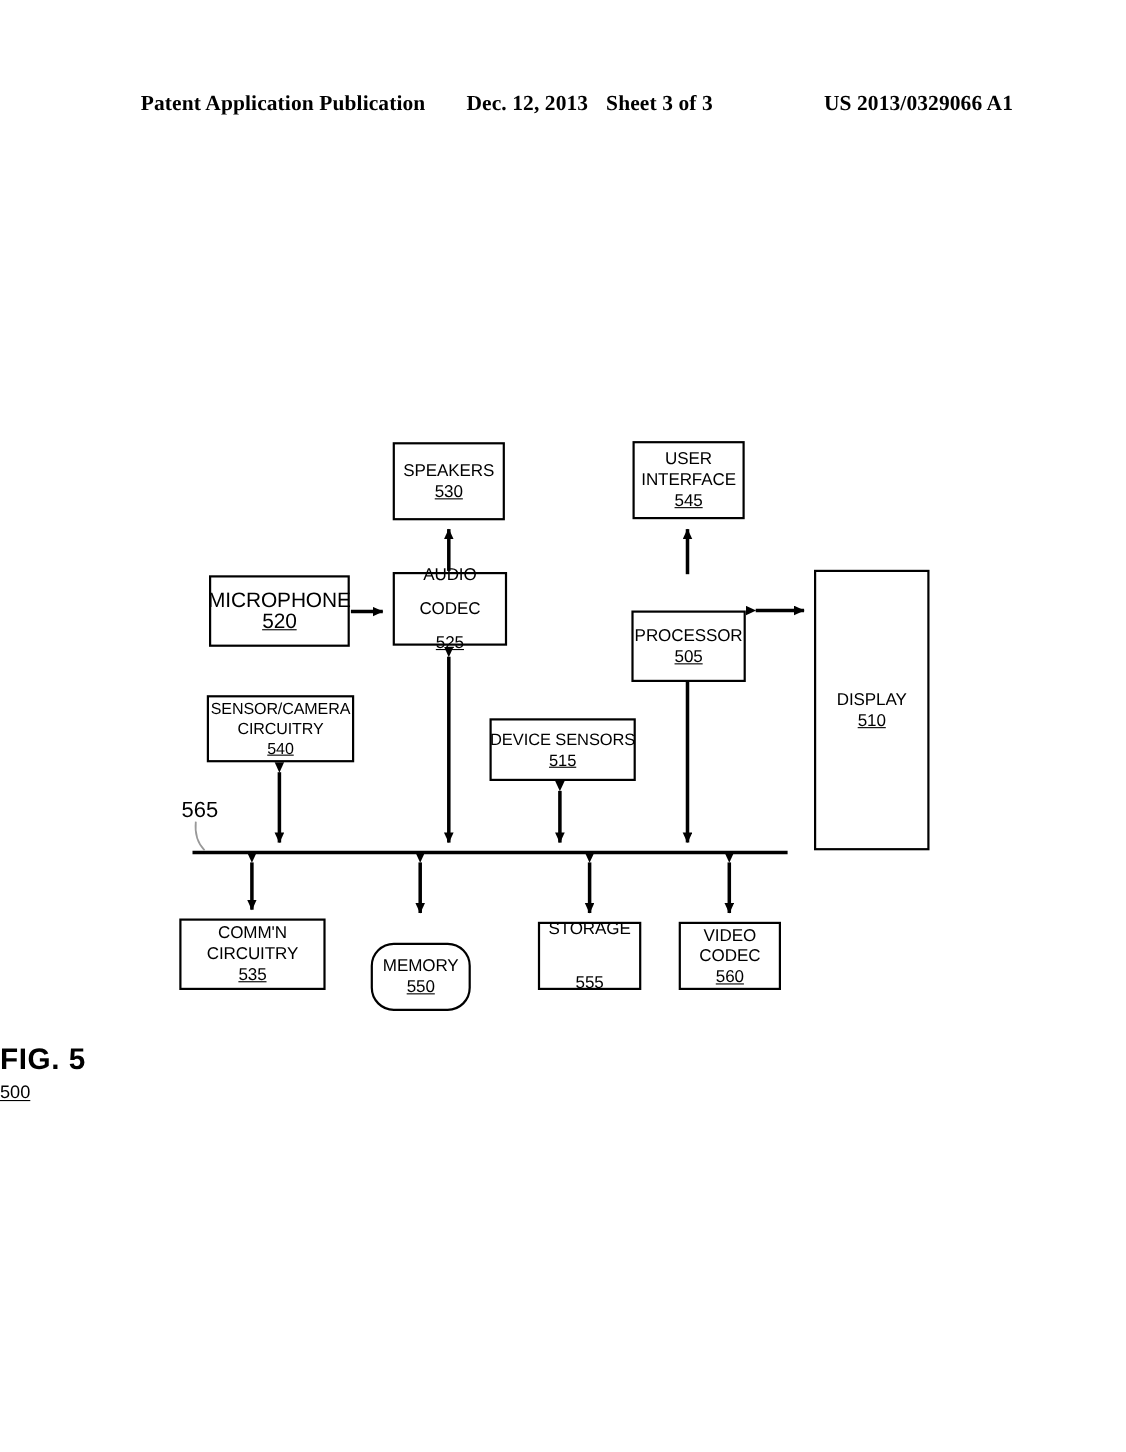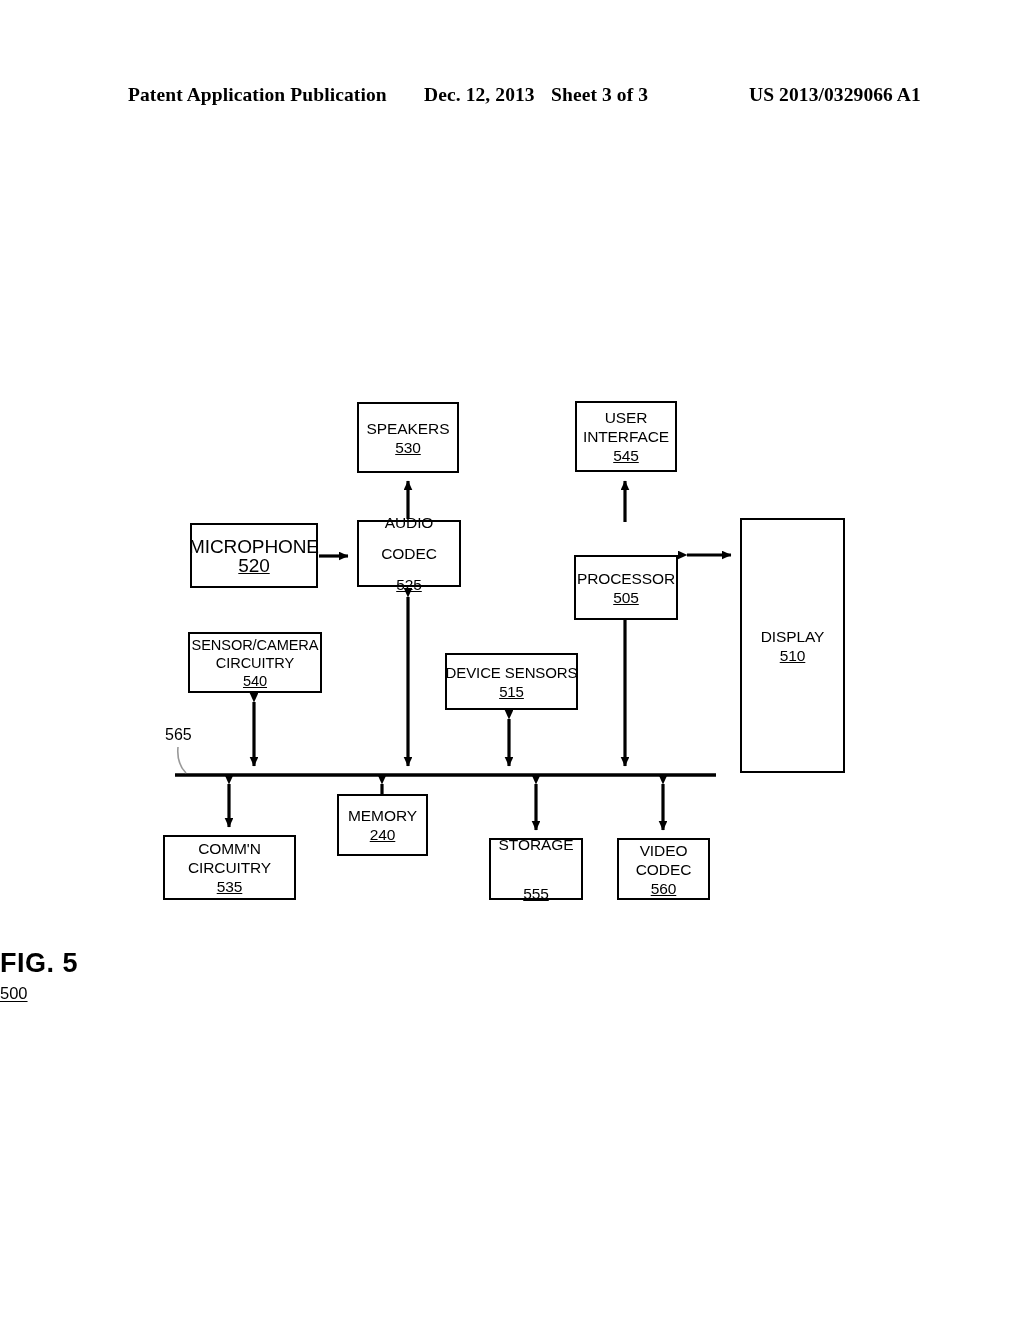--- a/index.html
+++ b/index.html
@@ -72,30 +72,30 @@
   #box-microphone      { left: 190px; top: 523px; width: 128px; height: 65px;
                          font-size: 19px; }
   #box-audio-codec     { left: 357px; top: 520px; width: 104px; height: 67px; gap: 12px; }
   #box-processor       { left: 574px; top: 523px; width: 104px; height: 65px; margin-top: 32px; }
   #box-display         { left: 740px; top: 518px; width: 105px; height: 255px; }
   #box-sensor-camera   { left: 188px; top: 632px; width: 134px; height: 61px;
                          font-size: 14.6px; line-height: 18px; }
   #box-device-sensors  { left: 445px; top: 653px; width: 133px; height: 57px;
                          font-size: 15px; }
   #box-commn-circuitry { left: 163px; top: 835px; width: 133px; height: 65px; }
-  #box-memory          { left: 337px; top: 794px; width: 91px; height: 62px; }
+  #box-memory          { left: 337px; top: 857px; width: 91px; height: 62px; border-radius: 21px; }
   #box-storage         { left: 489px; top: 838px; width: 94px; height: 62px; gap: 30px; }
   #box-video-codec     { left: 617px; top: 838px; width: 93px; height: 62px; }
 
   
   #bus-label {
     position: absolute;
     left: 165px;
     top: 726px;
-    font-size: 16px;
+    font-size: 20px;
     font-family: "Liberation Sans", sans-serif;
   }
 
   
   #fig-caption {
     position: absolute;
     left: 0;
     top: 948px;
     width: 1024px;
     text-align: left;
@@ -224,21 +224,21 @@
   </div>
 
   <div class="box" id="box-commn-circuitry">
     <span>COMM'N</span>
     <span>CIRCUITRY</span>
     <span class="num">535</span>
   </div>
 
   <div class="box" id="box-memory">
     <span>MEMORY</span>
-    <span class="num">240</span>
+    <span class="num">550</span>
   </div>
 
   <div class="box" id="box-storage">
     <span>STORAGE</span>
     <span class="num">555</span>
   </div>
 
   <div class="box" id="box-video-codec">
     <span>VIDEO</span>
     <span>CODEC</span>

